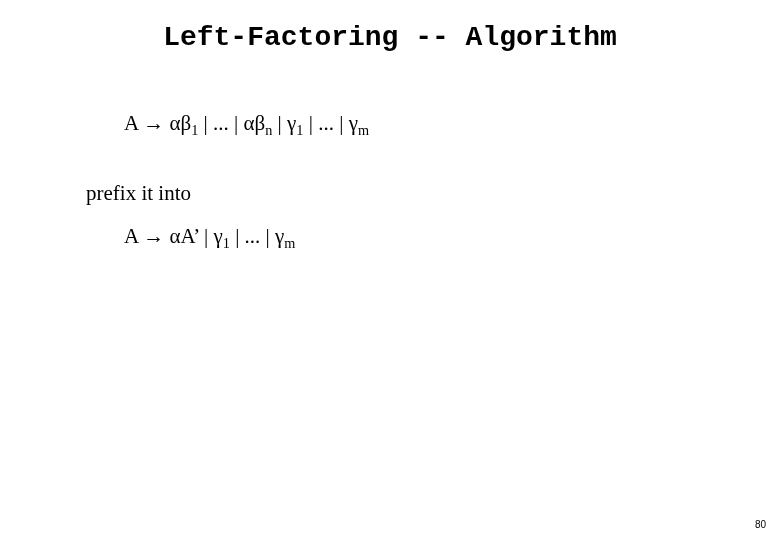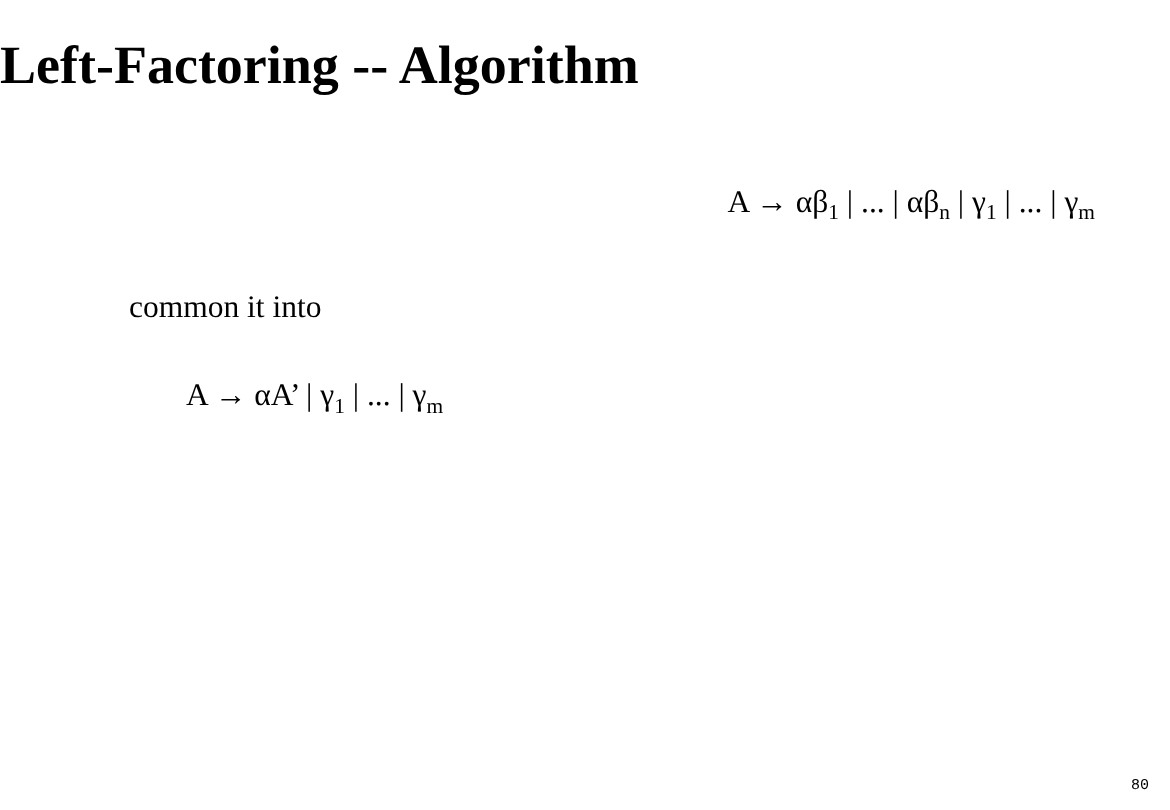--- a/index.html
+++ b/index.html
@@ -11,24 +11,25 @@
     font-family: "Times New Roman", Times, serif;
     color: #000;
   }
   .slide {
     position: relative;
     width: 780px;
     height: 540px;
     box-sizing: border-box;
   }
   .title {
-    text-align: left;
+    text-align: center;
     font-weight: bold;
-    font-size: 36px;
+    font-size: 28px;
     padding-top: 22px;
+    font-family: Liberation Mono, monospace;
   }
   .content {
     padding: 30px 50px 0 50px;
     font-size: 21px;
     line-height: 1.35;
   }
   .bullet {
     position: relative;
     padding-left: 28px;
     margin-left: 8px;
@@ -36,59 +37,58 @@
   .bullet::before {
     content: "•";
     position: absolute;
     left: 4px;
     top: 0;
   }
   .formula1 {
     margin-top: 26px;
     padding-left: 74px;
     font-size: 21px;
-    text-align: right;
   }
   .convert {
     margin-top: 42px;
     padding-left: 36px;
     font-size: 21px;
   }
   .formula2 {
-    margin-top: 30px;
+    margin-top: 14px;
     padding-left: 74px;
     font-size: 21px;
     line-height: 1.4;
   }
   sub {
     font-size: 0.68em;
     vertical-align: sub;
     line-height: 0;
   }
   .pageno {
     position: absolute;
     right: 14px;
     bottom: 10px;
     font-size: 10px;
-    font-family: Liberation Mono, monospace;
+    font-family: Liberation Sans, sans-serif;
   }
 </style>
 </head>
 <body>
 
 <div class="slide">
 
   <div class="title">Left-Factoring -- Algorithm</div>
 
   <div class="content">
 
 
     <div class="formula1">A → αβ<sub>1</sub> | ... | αβ<sub>n</sub> |  γ<sub>1</sub> | ... | γ<sub>m</sub></div>
 
-    <div class="convert">common it into</div>
+    <div class="convert">prefix it into</div>
 
     <div class="formula2">
       <div>A → αA’ |  γ<sub>1</sub> | ... | γ<sub>m</sub></div>
     </div>
 
   </div>
 
   <div class="pageno">80</div>
 
 </div>

